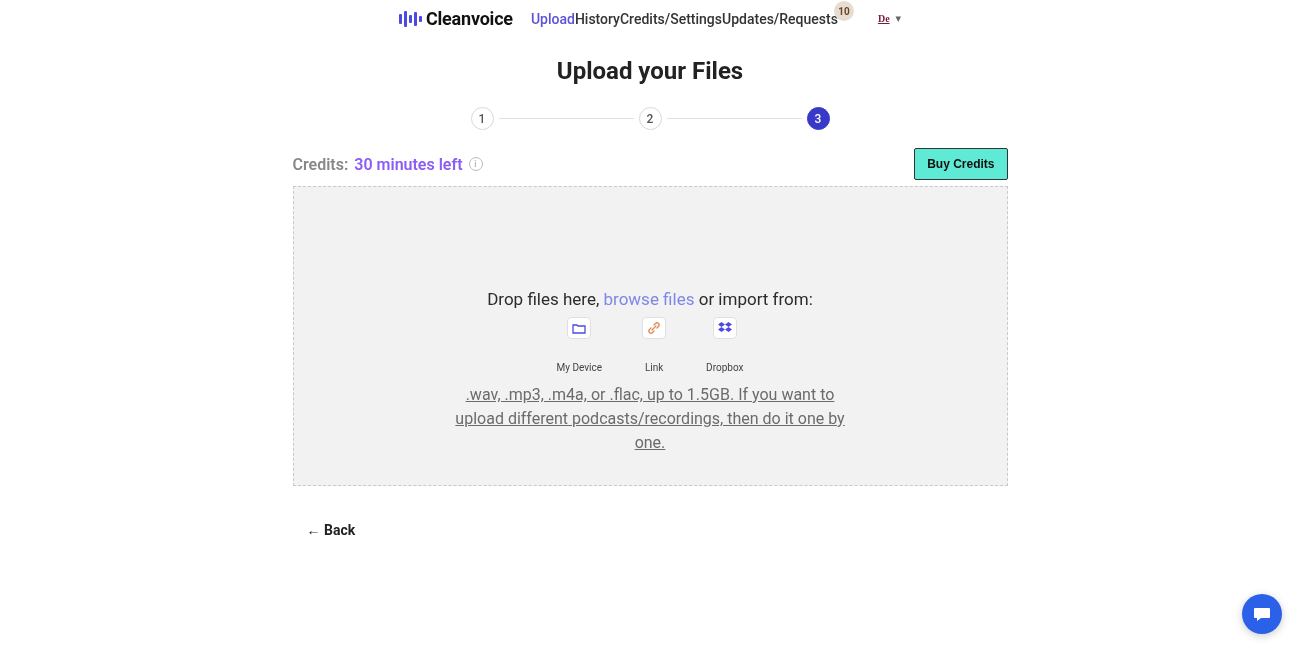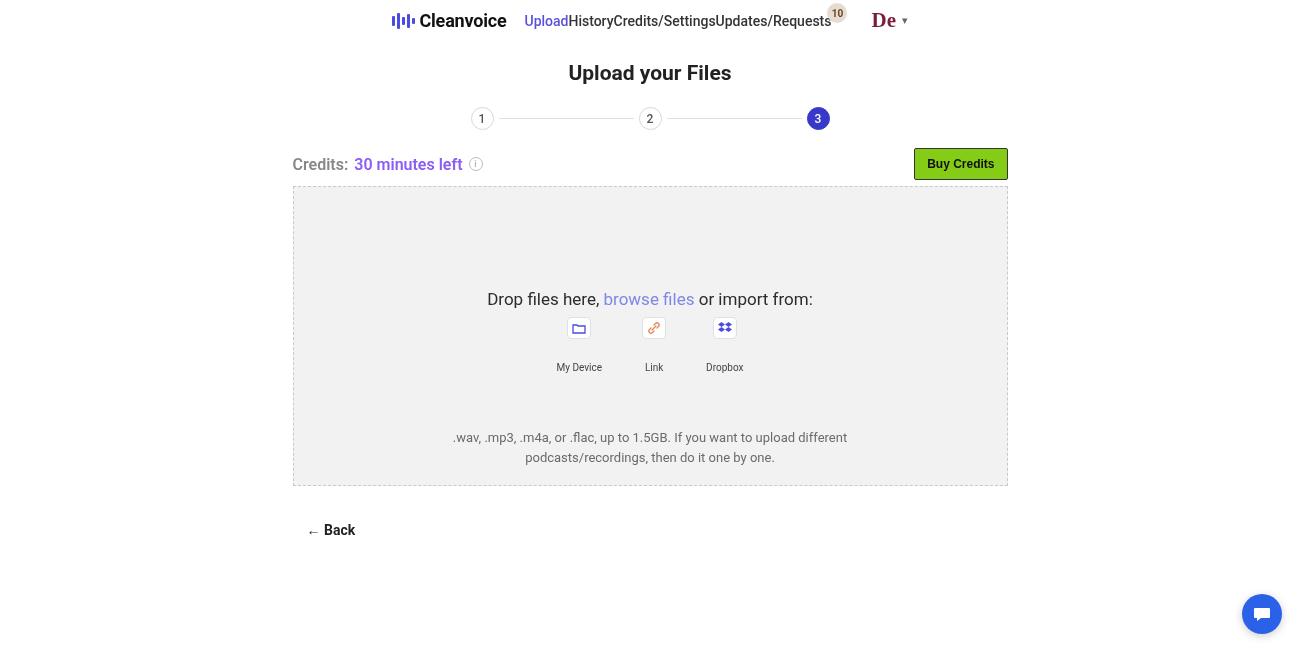--- a/index.html
+++ b/index.html
@@ -32,63 +32,63 @@
     .nav a.active { color:#5b51d8; }
     .badge-wrap { position:relative; }
     .badge {
       position:absolute; top:-8px; right:-16px;
       background:#e7dcd2; color:#6b4423;
       font-size:10px; font-weight:700;
       width:20px; height:20px; border-radius:50%;
       display:flex; align-items:center; justify-content:center;
     }
     .user-menu { display:flex; align-items:center; gap:6px; margin-left:40px; cursor:pointer;}
-    .user-label { color:#7a1e3a; font-weight:700; font-size:21px; font-family: Georgia, serif;}
+    .user-label { color:#7a1e3a; font-weight:700; font-size:10px; font-family: Georgia, serif; text-decoration: underline;}
     .chevron { color:#666; font-size:11px;}
 
     
     .container { max-width:715px; margin: 0 auto; }
-    .page-title { text-align:center; font-size:21px; font-weight:700; margin-top:14px; color:#222;}
+    .page-title { text-align:center; font-size:24px; font-weight:700; margin-top:14px; color:#222;}
 
     .stepper { display:flex; align-items:center; justify-content:center; margin:22px 0 18px; }
     .step {
       width:23px; height:23px; border-radius:50%;
       display:flex; align-items:center; justify-content:center;
       font-size:12px; font-weight:500;
       background:#fff; border:1px solid #d8d8d8; color:#555;
     }
     .step.active { background:#3838c9; border-color:#3838c9; color:#fff;}
     .step-line { flex:0 0 135px; height:1px; background:#e0e0e0; margin:0 5px;}
 
     .credits-row { display:flex; align-items:center; justify-content:space-between; margin-bottom:6px;}
     .credits { font-size:16px; font-weight:600; color:#888; display:flex; align-items:center; gap:6px;}
     .credits-value { color:#8b5cf6; }
     .info-icon { width:14px; height:14px; border:1.5px solid #bbb; border-radius:50%; display:inline-flex; align-items:center; justify-content:center; font-size:9px; color:#bbb; font-weight:700;}
     .buy-btn {
-      border:1px solid #333; background:#84cc16; color:#111;
+      border:1px solid #333; background:#5eead4; color:#111;
       font-size:12px; font-weight:600; padding:8px 12px; cursor:pointer;
       border-radius:2px;
     }
 
     .dropzone {
       border:1px dashed #c9c9c9; background:#f3f2f2;
       min-height:300px; display:flex; flex-direction:column;
       align-items:center; justify-content:center;
       padding:20px; position:relative;
     }
     .dz-text { font-size:17px; color:#2b2b2b; margin-bottom:8px; margin-top:50px;}
     .dz-text .browse { color:#7d87e6; cursor:pointer;}
     .sources { display:flex; gap:40px; margin-bottom:60px;}
     .source { display:flex; flex-direction:column; align-items:center; gap:23px; cursor:pointer;}
     .source-icon {
       width:24px; height:22px; border:1px solid #e0e0e0; background:#fff; border-radius:4px;
       display:flex; align-items:center; justify-content:center;
     }
     .source-label { font-size:10px; color:#444;}
-    .hint { font-size:13px; color:#6b6b6b; text-align:center; line-height:1.5; max-width:400px; position:absolute; bottom:18px;}
+    .hint { font-size:16px; color:#6b6b6b; text-align:center; line-height:1.5; max-width:400px; position:absolute; bottom:30px;text-decoration:underline;}
 
     .back-row { margin-top:34px; }
     .back-link { font-size:14px; font-weight:700; color:#222; text-decoration:none; cursor:pointer; margin-left:14px;}
 
     
     .chat-fab {
       position:fixed; right:18px; bottom:18px;
       width:40px; height:40px; border-radius:50%;
       background:#2a61e8; display:flex; align-items:center; justify-content:center;
       cursor:pointer; box-shadow:0 2px 8px rgba(0,0,0,0.2);

